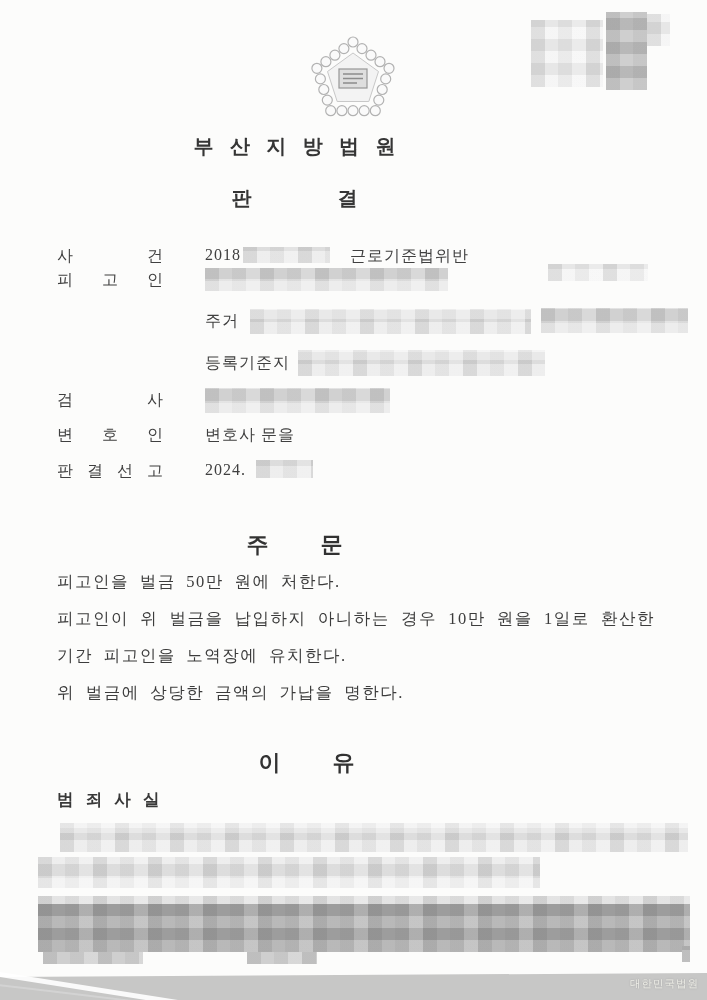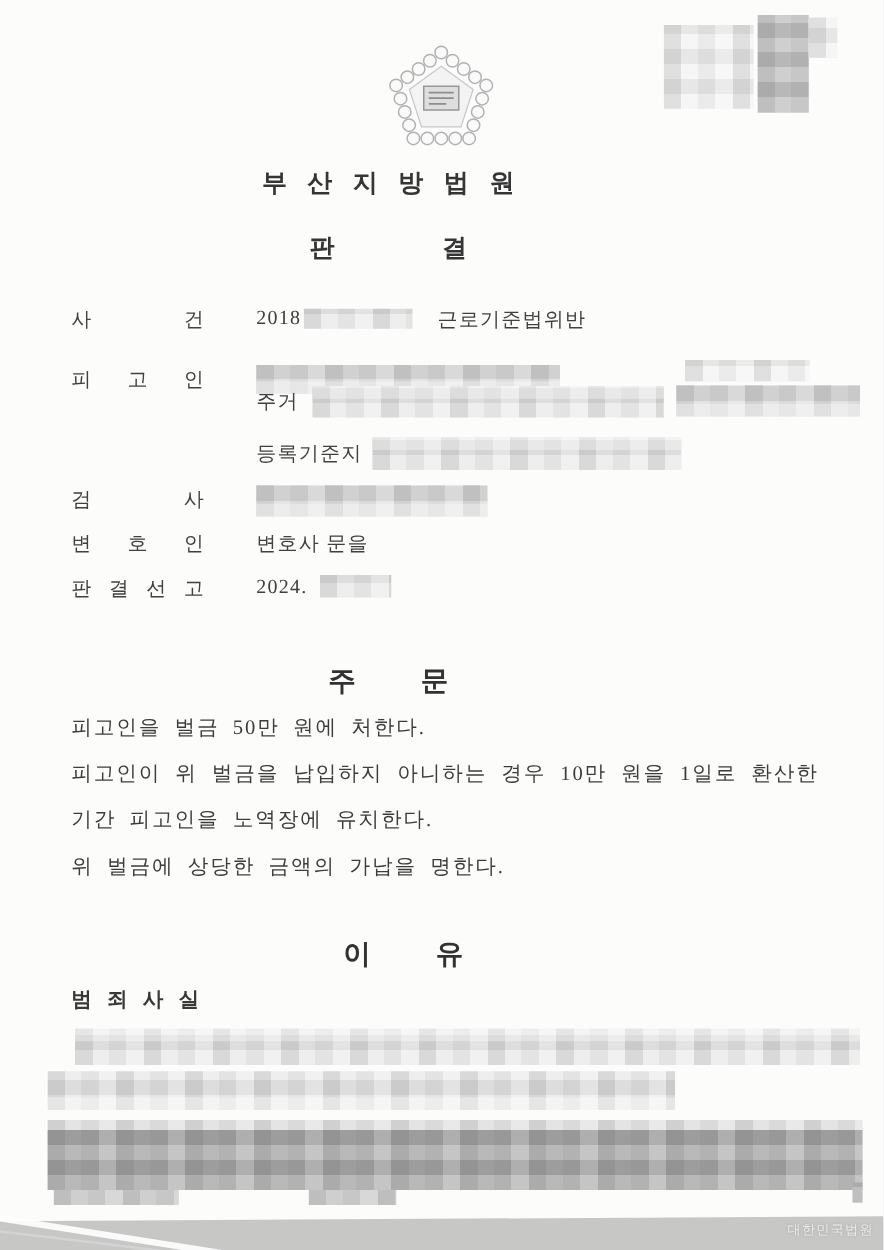--- a/index.html
+++ b/index.html
@@ -5,21 +5,21 @@
   html,body{margin:0;padding:0;background:#e9e9e9;}
   #sheet{
     position:relative;width:707px;height:1000px;margin:0 auto;
     background:#fcfcfb;overflow:hidden;
     font-family:"Liberation Serif","DejaVu Serif",serif;
     color:#3a3a3a;
   }
   .abs{position:absolute;}
   
   .jbox{display:inline-block;text-align:justify;text-align-last:justify;white-space:normal;}
-  .center-line{left:16px;width:589px;text-align:center;}
+  .center-line{left:0;width:589px;text-align:center;}
   .h-court{font-size:20px;font-weight:bold;color:#353535;}
   .h-title{font-size:20px;font-weight:bold;color:#353535;}
   .h-sec{font-size:22px;font-weight:bold;color:#323232;}
   .label{font-size:16px;color:#404040;width:106px;}
   .val{font-size:16px;letter-spacing:1px;color:#404040;}
   .body-text{font-size:16.5px;letter-spacing:1.5px;word-spacing:5px;color:#3c3c3c;}
   .body-text p{margin:0;line-height:37px;}
   .p-justify{text-align:justify;}
   .facts-head{font-size:16.5px;font-weight:bold;letter-spacing:4px;color:#383838;}
 
@@ -87,21 +87,21 @@
     <span class="jbox h-title" style="width:126px;">판 결</span>
   </div>
 
   <div class="abs" style="left:0;top:246px;width:707px;height:20px;">
     <span class="abs jbox label" style="left:57px;top:0;">사 건</span>
     <span class="abs val" style="left:205px;top:0;">2018</span>
     <span class="abs mosaic m-light" style="left:243px;top:1px;width:87px;height:16px;"></span>
     <span class="abs val" style="left:350px;top:0;">근로기준법위반</span>
   </div>
 
-  <div class="abs" style="left:0;top:288px;width:707px;height:30px;">
+  <div class="abs" style="left:0;top:264px;width:707px;height:30px;">
     <span class="abs jbox label" style="left:57px;top:6px;">피 고 인</span>
     <span class="abs mosaic m-mid twotone" style="left:205px;top:4px;width:243px;height:23px;"></span>
     <span class="abs mosaic m-faint" style="left:548px;top:0;width:100px;height:17px;"></span>
   </div>
 
   <div class="abs" style="left:0;top:308px;width:585px;height:28px;padding-left:35px;">
     <span class="abs val" style="left:205px;top:3px;">주거</span>
     <span class="abs mosaic m-light twotone-rev" style="left:250px;top:1px;width:281px;height:25px;"></span>
     <span class="abs mosaic m-mid twotone" style="left:541px;top:0;width:147px;height:25px;"></span>
   </div>

